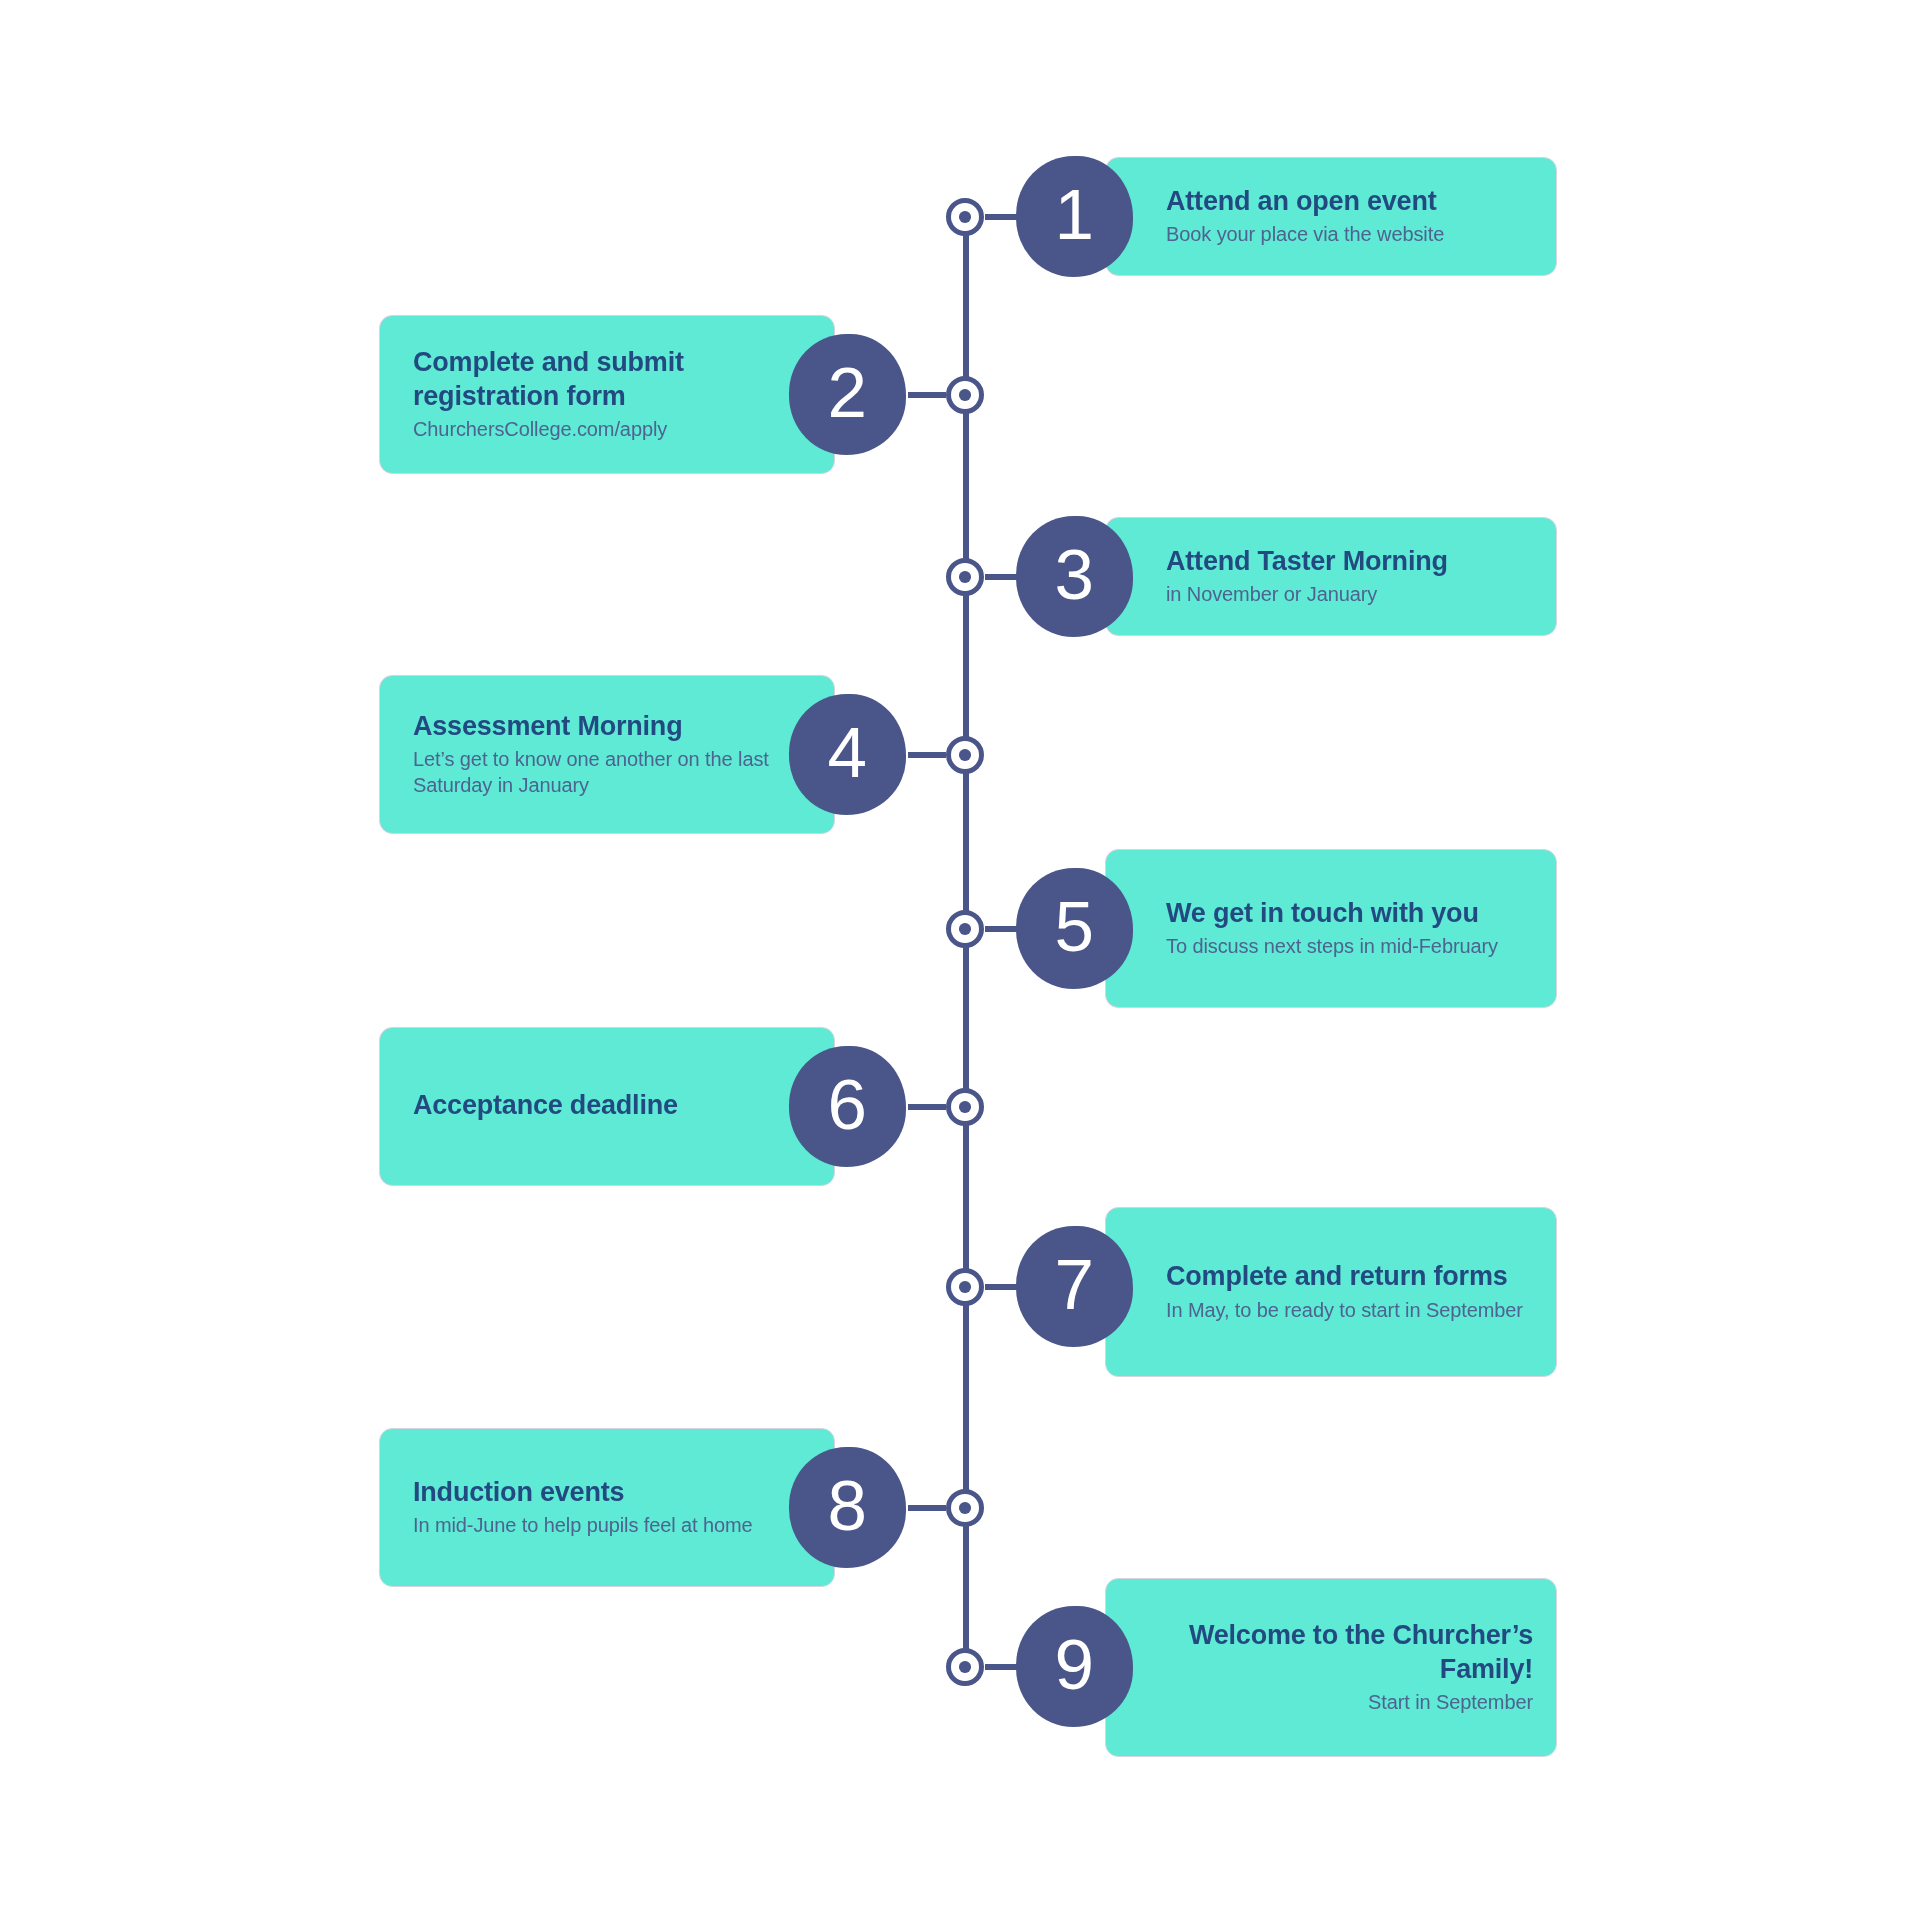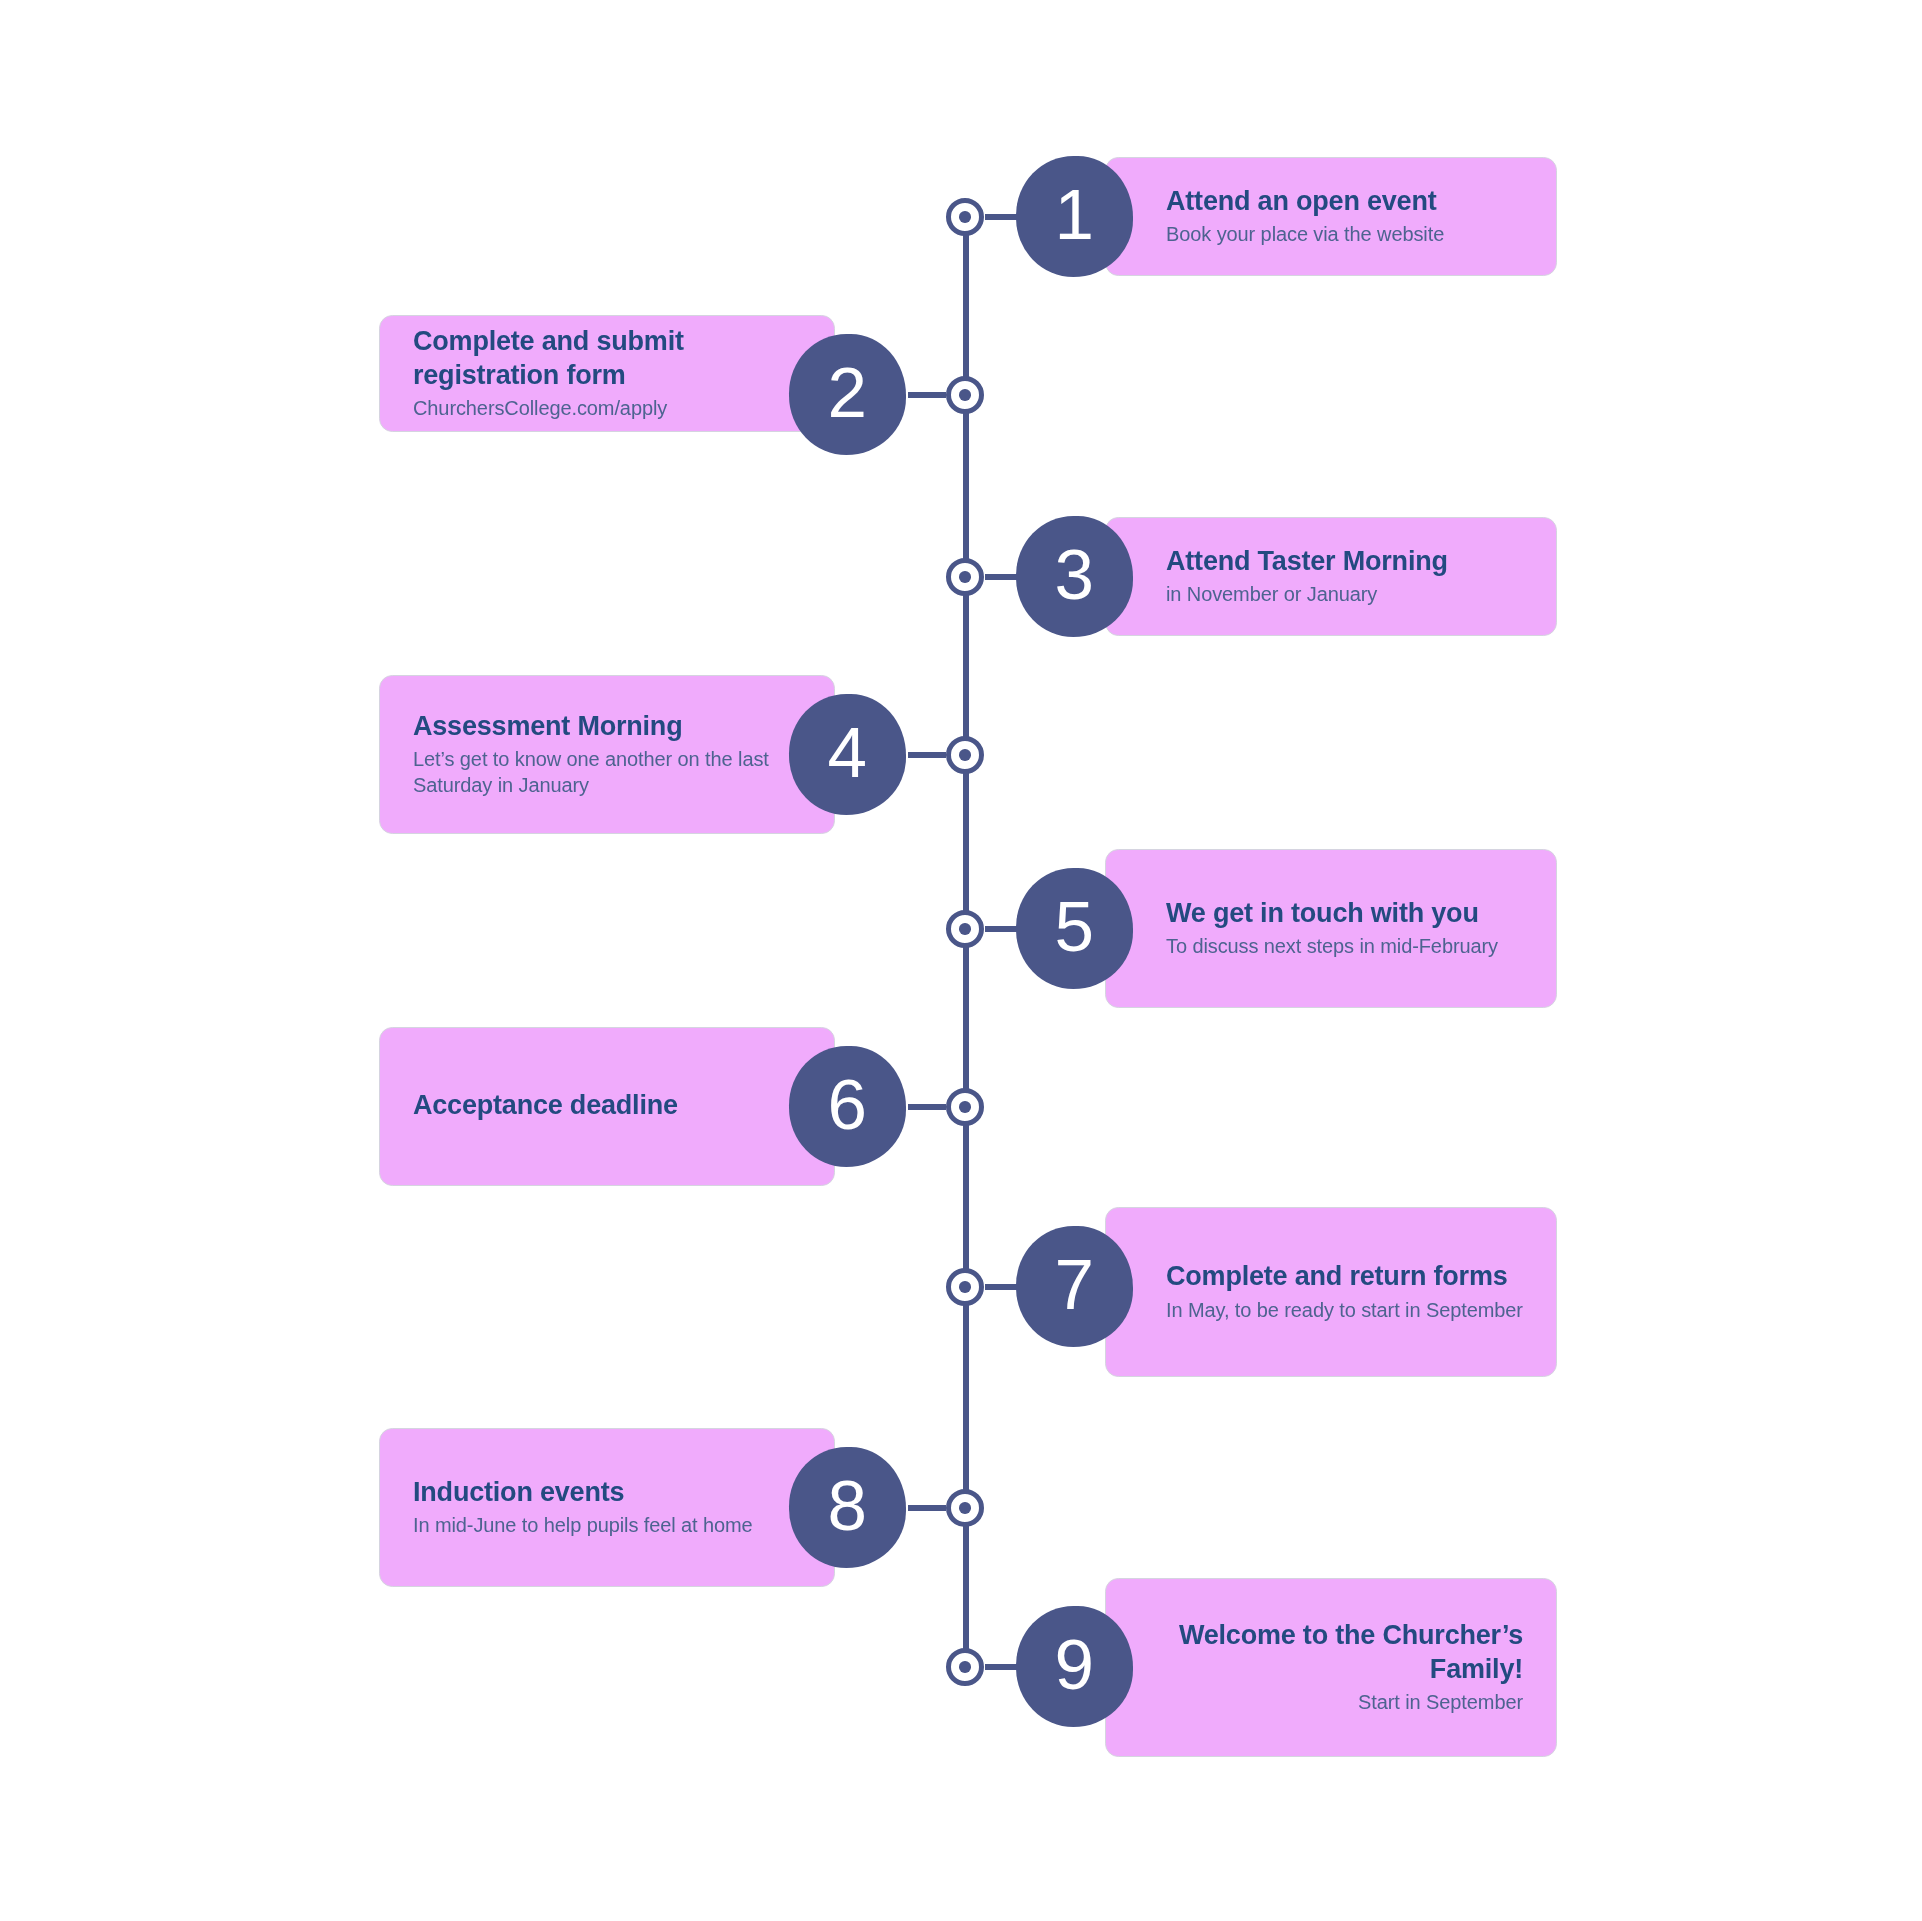--- a/index.html
+++ b/index.html
@@ -101,25 +101,25 @@
     font-weight: 300;
     line-height: 1;
     letter-spacing: 0.5px;
     transform: translateY(-1.9px);
   }
 
   
   .card {
     position: absolute;
     top: 0;
-    background: #f0abfc;
+    background: #5eead4;
     border: 1.9px solid #d5d4e0;
     border-radius: 13.4px;
     z-index: 3;
-    padding: 25px 33px 27px 33px;
+    padding: 25px 23px 27px 33px;
     display: flex;
     flex-direction: column;
     justify-content: center;
   }
   .step.right .card {
     left: 1105px;
     width: 452px;
     padding-left: 60px;
   }
   .step.left .card {
@@ -156,21 +156,21 @@
       </div>
       <div class="stub"></div>
       <div class="bubble">
         <span class="bubble-num">1</span>
       </div>
       <div class="node">
         <div class="node-dot"></div>
       </div>
     </div>
     <div class="step left" style="top: 395px;">
-      <div class="card" style="height: 117px; margin-top: -80px;">
+      <div class="card" style="height: 159px; margin-top: -80px;">
         <div class="card-title">Complete and submit registration form</div>
         <div class="card-sub">ChurchersCollege.com/apply</div>
       </div>
       <div class="stub"></div>
       <div class="bubble">
         <span class="bubble-num">2</span>
       </div>
       <div class="node">
         <div class="node-dot"></div>
       </div>

